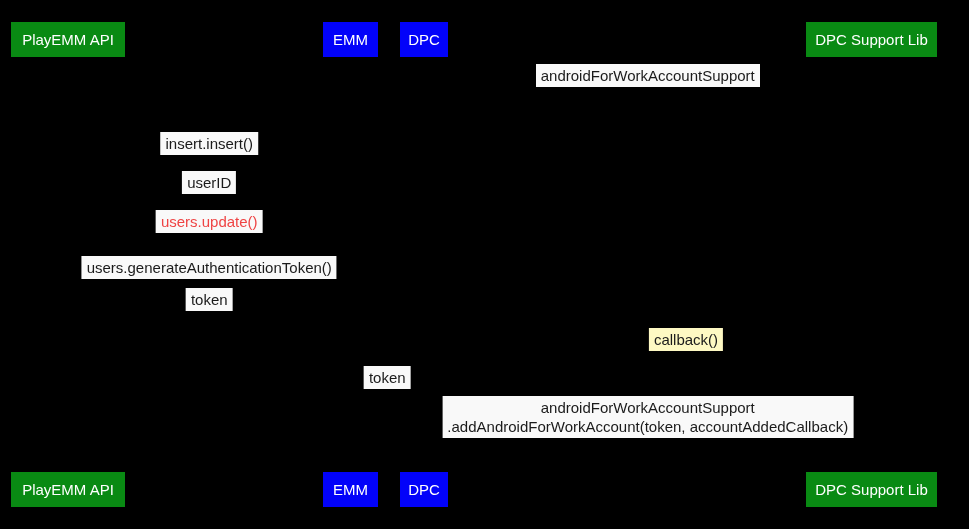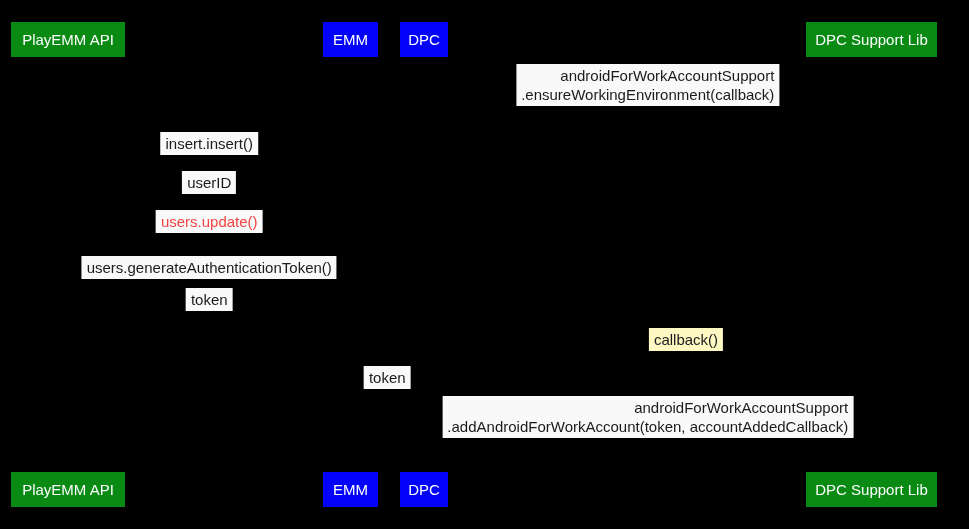--- a/index.html
+++ b/index.html
@@ -26,40 +26,39 @@
     white-space: nowrap;
   }
   .msg {
     position: absolute;
     transform: translateX(-50%);
     background: #f9f9f9;
     color: #1b1b1b;
     font-size: 15px;
     line-height: 19px;
     padding: 2px 5px;
-    text-align: right;
+    text-align: center;
   }
   .msg-line {
     white-space: nowrap;
   }
 </style>
 </head>
 <body>
 
 <div class="canvas" style="background: rgb(0, 0, 0);">
   <div>
       <div class="actor" style="left: 11px; top: 22px; width: 114px; height: 35px; background: rgb(9, 138, 19); color: rgb(255, 255, 255);">PlayEMM API</div>
       <div class="actor" style="left: 323px; top: 22px; width: 55px; height: 35px; background: rgb(2, 2, 250); color: rgb(255, 255, 255);">EMM</div>
       <div class="actor" style="left: 400px; top: 22px; width: 48px; height: 35px; background: rgb(2, 2, 250); color: rgb(255, 255, 255);">DPC</div>
       <div class="actor" style="left: 806px; top: 22px; width: 131px; height: 35px; background: rgb(9, 138, 19); color: rgb(255, 255, 255);">DPC Support Lib</div>
     </div>
   <div>
       <div class="msg" style="left: 647.75px; top: 64px; background: rgb(249, 249, 249); color: rgb(27, 27, 27);">
         <div class="msg-line">androidForWorkAccountSupport</div>
-        <div class="msg-line">.ensureWorkingEnvironment(callback)</div>
       </div>
       <div class="msg" style="left: 209.25px; top: 132px; background: rgb(249, 249, 249); color: rgb(27, 27, 27);">
         <div class="msg-line">insert.insert()</div>
       </div>
       <div class="msg" style="left: 209.25px; top: 171px; background: rgb(249, 249, 249); color: rgb(27, 27, 27);">
         <div class="msg-line">userID</div>
       </div>
       <div class="msg" style="left: 209.25px; top: 210px; background: rgb(249, 249, 249); color: #ef4444;">
         <div class="msg-line">users.update()</div>
       </div>

